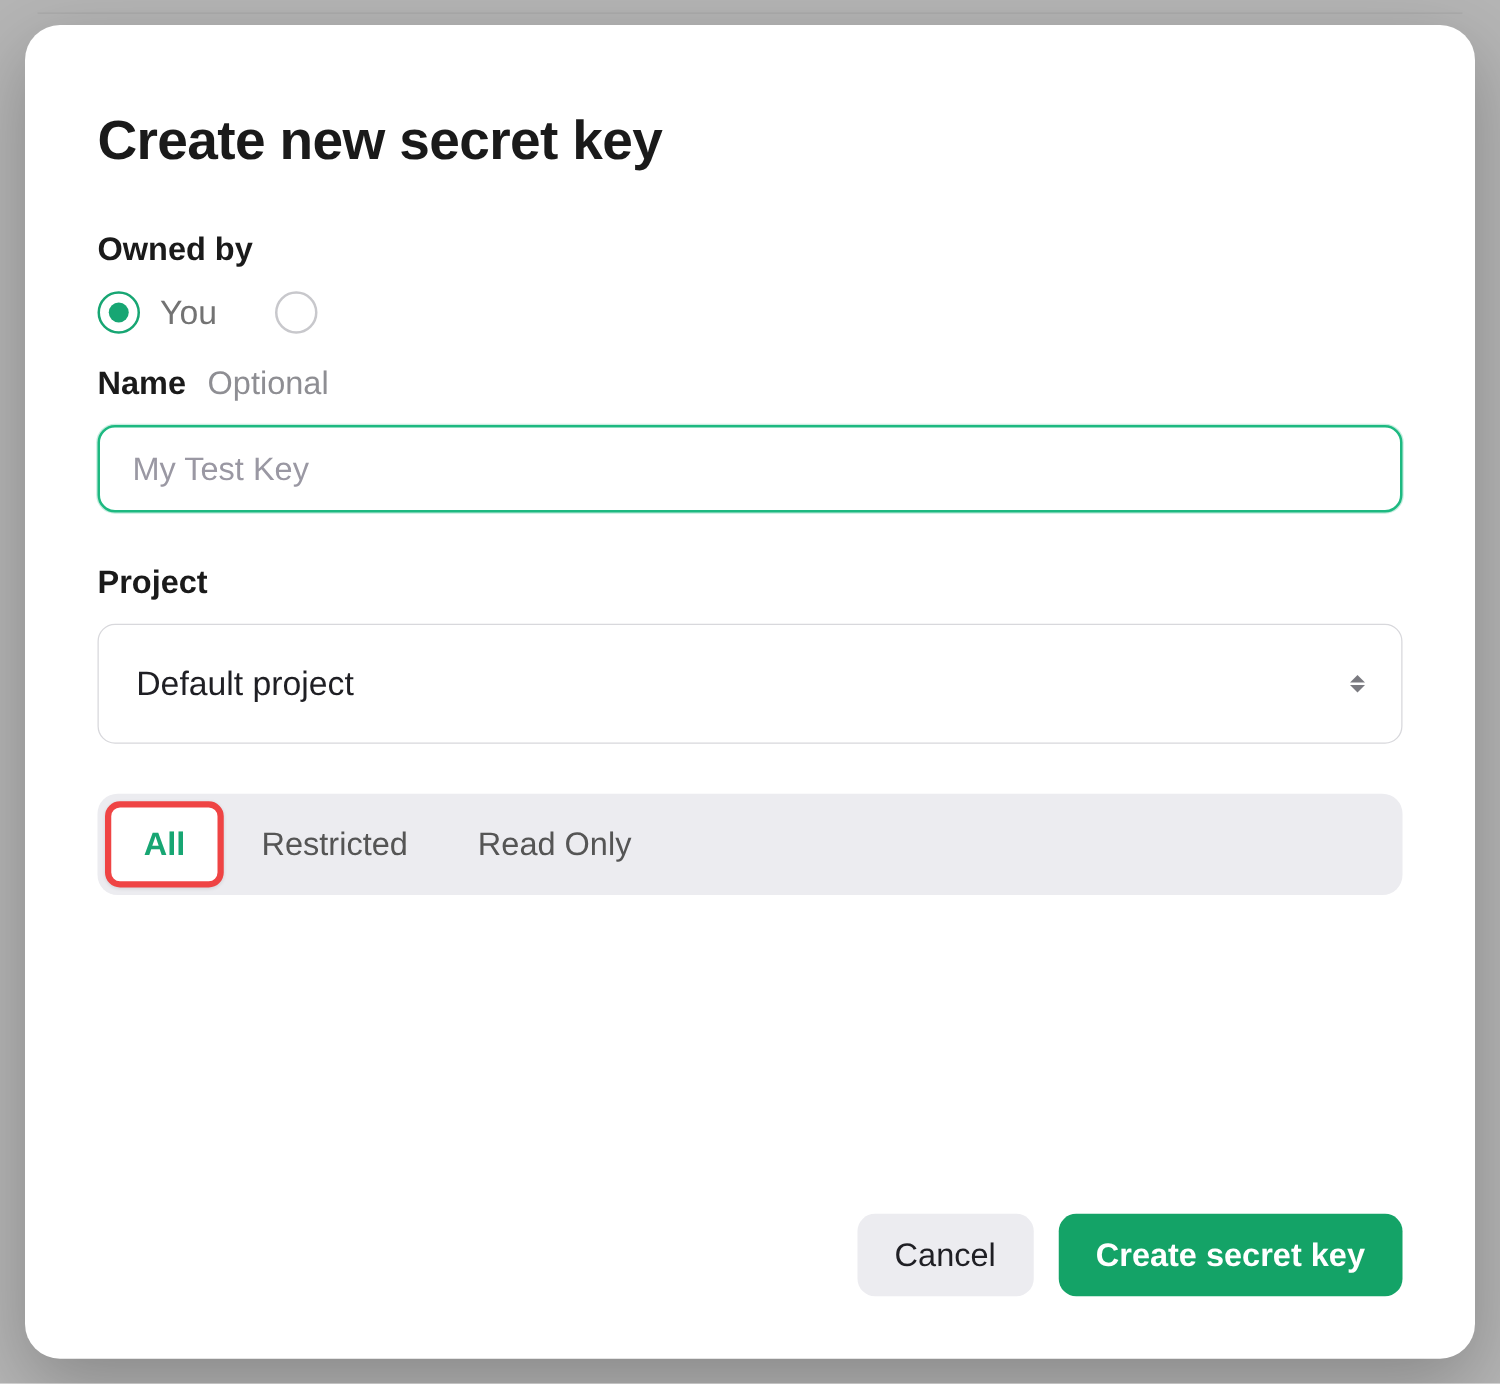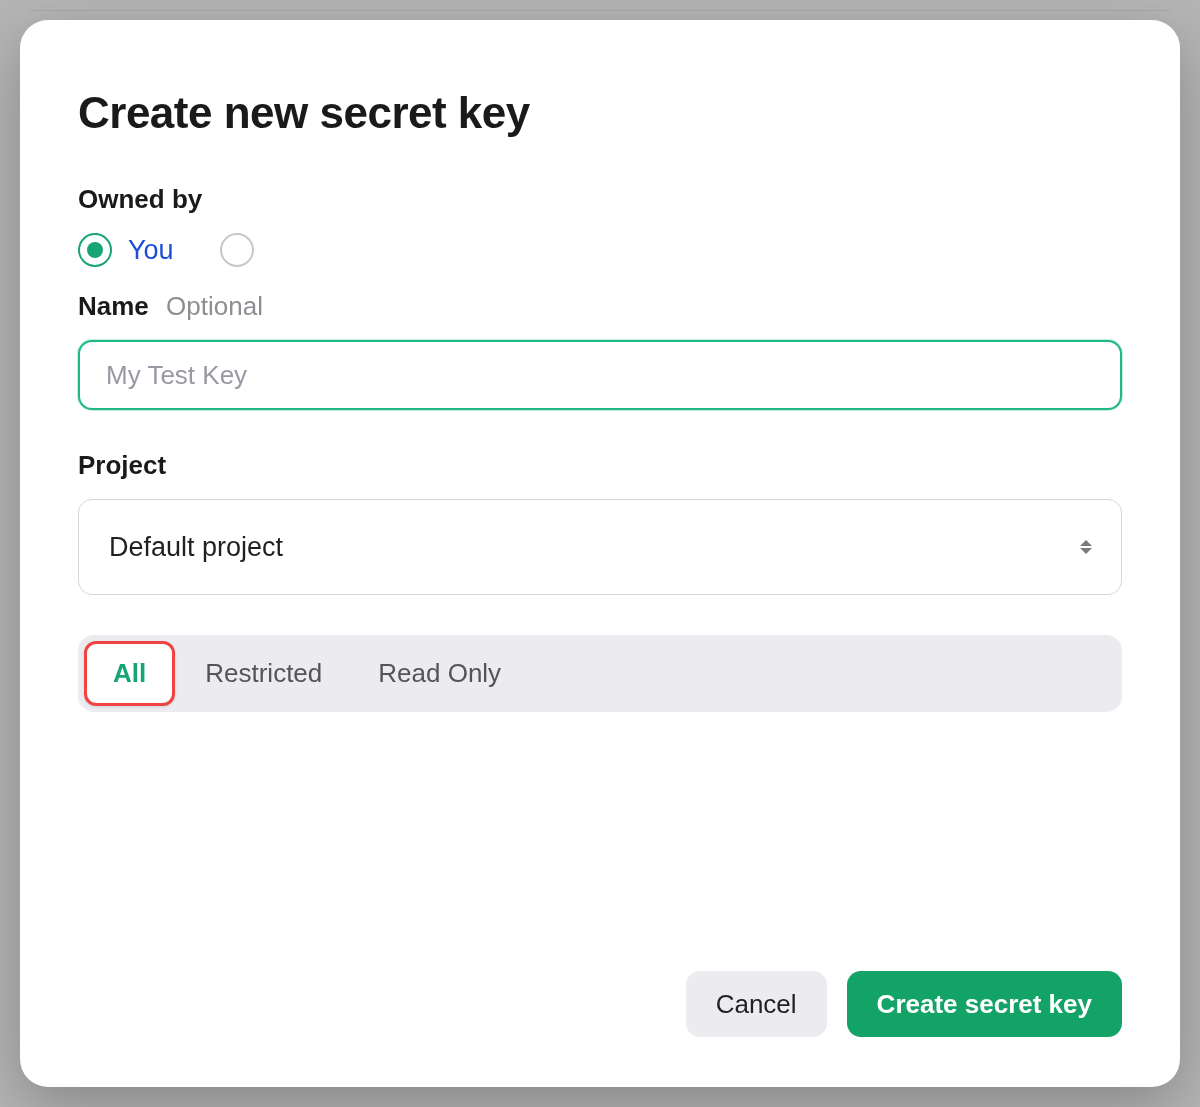--- a/index.html
+++ b/index.html
@@ -74,21 +74,21 @@
     width: 34px; height: 34px; border-radius: 50%;
     border: 2.5px solid #c8c8cc;
     display: flex; align-items: center; justify-content: center;
     flex-shrink: 0;
   }
   .radio-outer.sel { border-color: #17a673; }
   .radio-inner {
     width: 16px; height: 16px; border-radius: 50%;
     background: #17a673;
   }
-  .radio-label { font-size: 27px; color: #1d4ed8; }
+  .radio-label { font-size: 27px; color: #737373; }
 
   .desc {
     font-size: 25.5px;
     line-height: 1.72;
     color: #2d2d32;
     margin-bottom: 34px;
   }
 
   
   .text-input {
@@ -147,21 +147,21 @@
     border-radius: 12px;
     cursor: pointer;
     background: transparent;
     border: none;
   }
   .seg-item.active {
     background: #fff;
     color: #17a673;
     font-weight: 600;
     box-shadow: 0 1px 3px rgba(0,0,0,.1);
-    border: 3px solid #ef4444;
+    border: 5px solid #ef4444;
   }
 
   
   .footer {
     margin-top: auto;
     display: flex; justify-content: flex-end; gap: 20px;
     padding-top: 40px;
   }
   .btn {
     height: 66px;

